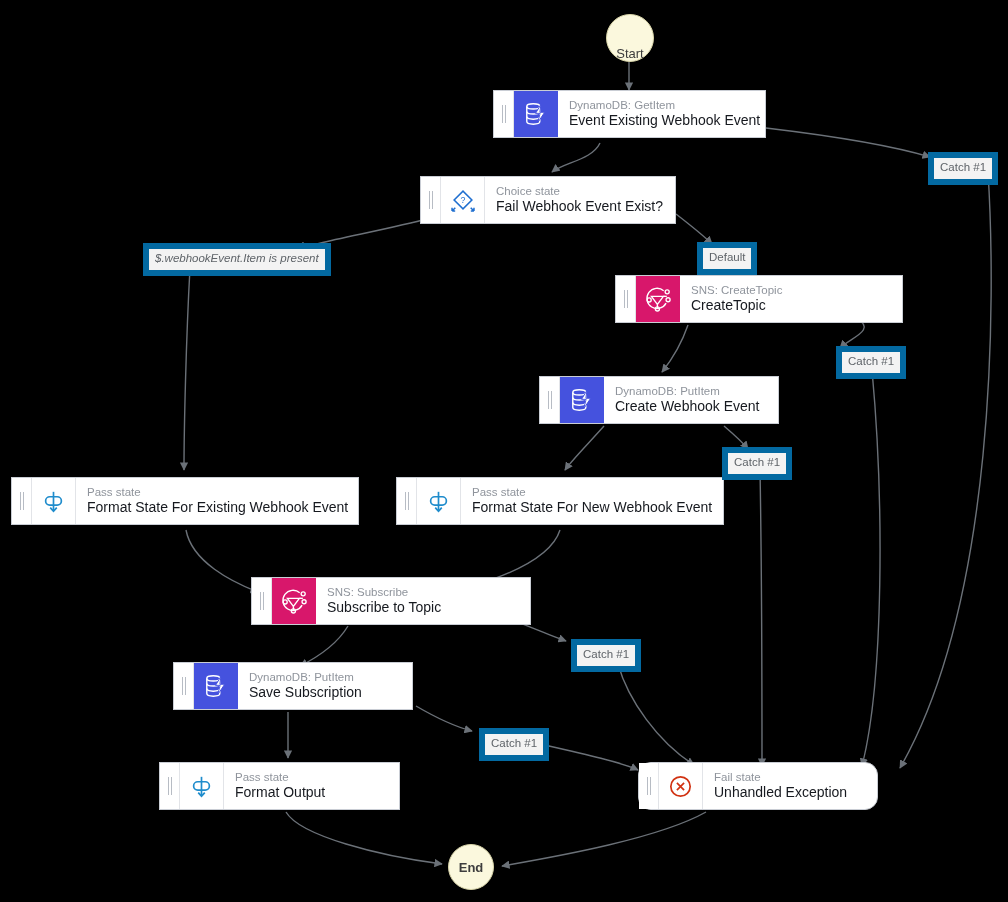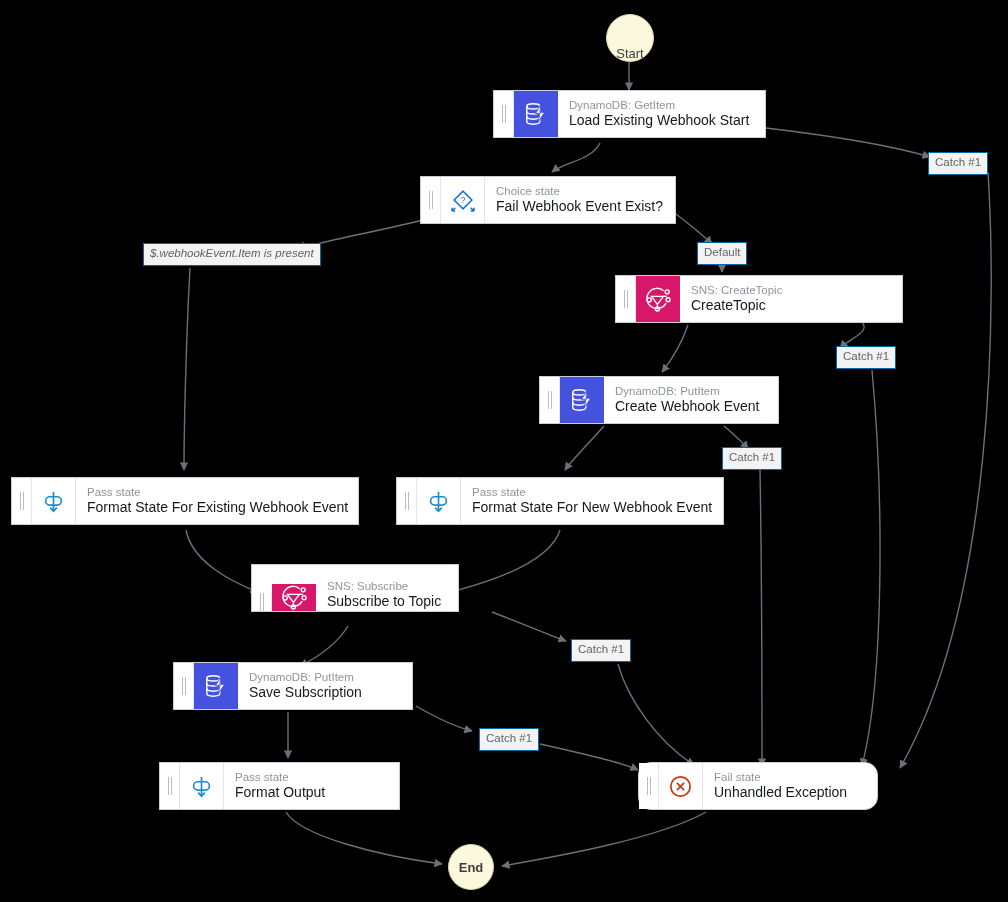--- a/index.html
+++ b/index.html
@@ -93,21 +93,21 @@
     font-size: 14px;
     color: #16191f;
     line-height: 1.28;
     white-space: nowrap;
   }
 
   
   .elabel {
     position: absolute;
     background: #f3f3f3;
-    border: 1px solid #0369a1;
+    border: 6px solid #0369a1;
     color: #5f6469;
     font-size: 11.5px;
     line-height: 1;
     padding: 4px 6px 5px 6px;
     white-space: nowrap;
     z-index: 6;
   }
 </style>
 </head>
 <body>
@@ -189,21 +189,21 @@
       <svg width="26" height="26" viewBox="0 0 24 24" fill="none" stroke="#ffffff" stroke-width="1.3">
         <ellipse cx="9.5" cy="5" rx="6" ry="2.4"></ellipse>
         <path d="M3.5 5 v14 c0 1.3 2.7 2.4 6 2.4 s6 -1.1 6 -2.4 v-14"></path>
         <path d="M3.5 9.6 c0 1.3 2.7 2.4 6 2.4 s6 -1.1 6 -2.4"></path>
         <path d="M3.5 14.4 c0 1.3 2.7 2.4 6 2.4 s6 -1.1 6 -2.4"></path>
         <path d="M16.5 3.2 L11.6 11.4 h4.2 L13.6 20 L20 10.4 h-4.4 z" fill="#ffffff" stroke="#4552de" stroke-width="0.9"></path>
       </svg>
     </div>
     <div class="labels">
       <div class="svc">DynamoDB: GetItem</div>
-      <div class="ttl">Load Existing Webhook Start</div>
+      <div class="ttl">Event Existing Webhook Event</div>
     </div>
   </div>
 
   <div class="node" style="left:420px; top:176px; width:256px;">
     <div class="grip">
         <i></i>
         <i></i>
       </div>
     <div class="icon-box plain">
       <svg width="28" height="28" viewBox="0 0 24 24" fill="none" stroke="#1f6fd0" stroke-width="1.3">
@@ -291,21 +291,21 @@
         <path d="M12 3.4 v16.8"></path>
         <path d="M9.1 17.4 L12 20.6 L14.9 17.4"></path>
       </svg>
     </div>
     <div class="labels">
       <div class="svc">Pass state</div>
       <div class="ttl">Format State For New Webhook Event</div>
     </div>
   </div>
 
-  <div class="node" style="left:251px; top:564px; width:208px;align-items:flex-end;">
+  <div class="node" style="left:251px; top:577px; width:280px;">
     <div class="grip">
         <i></i>
         <i></i>
       </div>
     <div class="icon-box sns">
       <svg width="27" height="27" viewBox="0 0 24 24" fill="none" stroke="#ffffff" stroke-width="1.2">
         <path d="M17.5 4.2 A9 9 0 1 0 19.6 15.2"></path>
         <path d="M6.6 9.2 h10.6 L11.9 16.4 z"></path>
         <path d="M11.9 16.4 v3.3"></path>
         <path d="M17.2 9.2 h3.1"></path>

